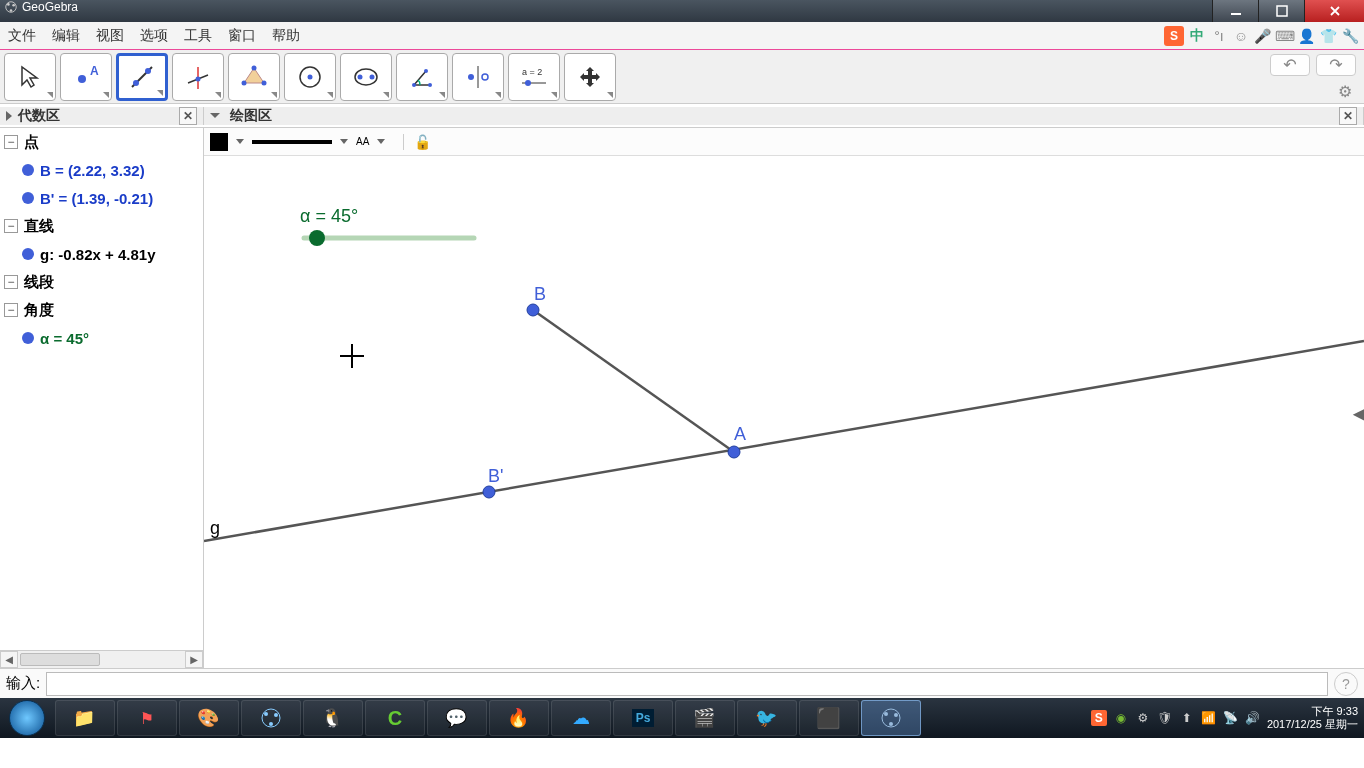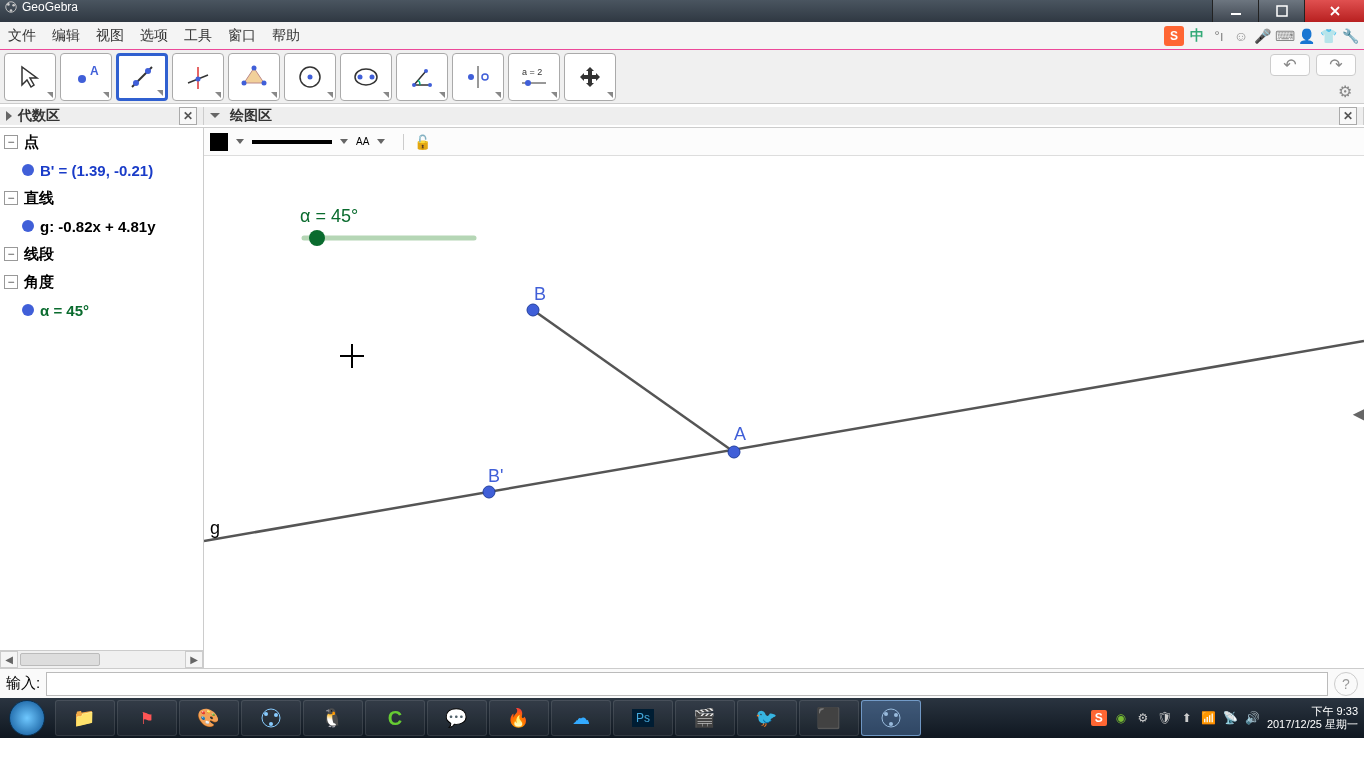--- a/index.html
+++ b/index.html
@@ -244,20 +244,24 @@
 </div>
 
 <div class="main">
   <div class="algebra">
     <div class="alg-row cat">
         <span class="toggle">−</span>
         <span class="label">点</span>
       </div>
     <div class="alg-row item">
         <span class="bullet"></span>
+        <span class="label">B = (2.22, 3.32)</span>
+      </div>
+    <div class="alg-row item">
+        <span class="bullet"></span>
         <span class="label">B' = (1.39, -0.21)</span>
       </div>
     <div class="alg-row cat">
         <span class="toggle">−</span>
         <span class="label">直线</span>
       </div>
     <div class="alg-row item black">
         <span class="bullet"></span>
         <span class="label">g: -0.82x + 4.81y</span>
       </div>
@@ -356,21 +360,21 @@
   <div class="task-item">
       <span style="color:#5b5;font-size:18px;">💬</span>
     </div>
   <div class="task-item">
       <span style="color:#f93;font-size:18px;">🔥</span>
     </div>
   <div class="task-item">
       <span style="color:#3af;font-size:18px;">☁</span>
     </div>
   <div class="task-item">
-      <span style="background:#001d33;color:#4ad;padding:2px 4px;font-size:12px;font-weight:normal;">Ps</span>
+      <span style="background:#001d33;color:#4ad;padding:2px 4px;font-size:12px;font-weight:bold;">Ps</span>
     </div>
   <div class="task-item">
       <span style="font-size:18px;">🎬</span>
     </div>
   <div class="task-item">
       <span style="color:#3af;font-size:18px;">🐦</span>
     </div>
   <div class="task-item">
       <span style="color:#f55;font-size:20px;font-weight:bold;">⬛</span>
     </div>

